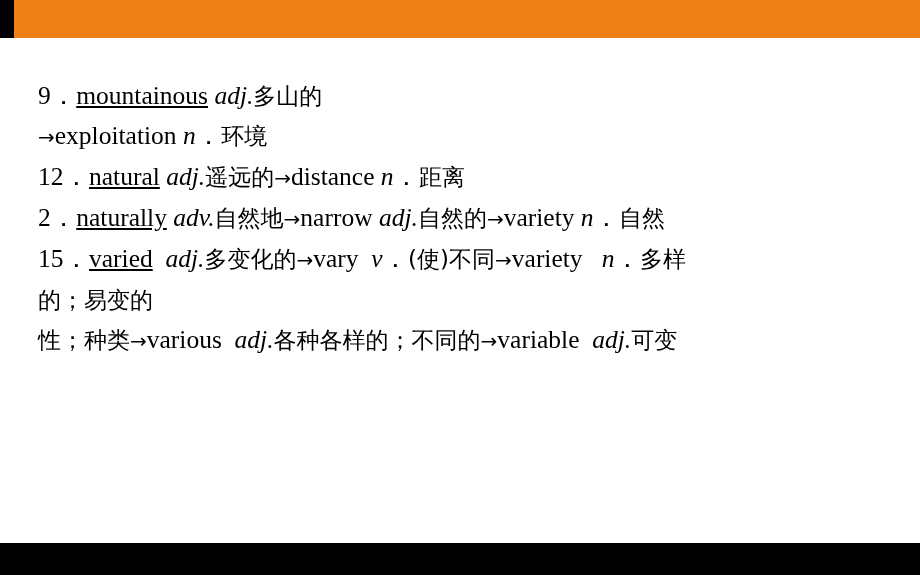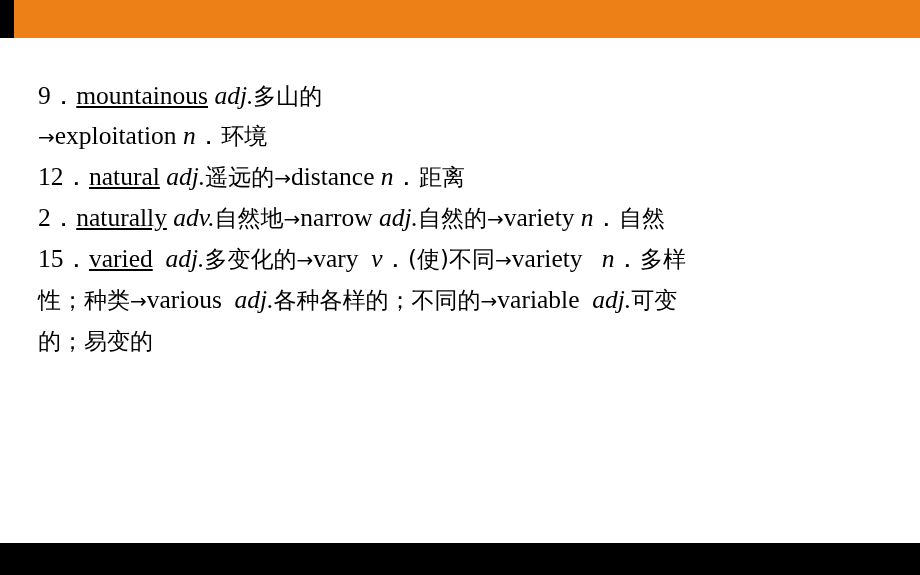--- a/index.html
+++ b/index.html
@@ -91,19 +91,19 @@
   <div class="top-bar">
     <div class="top-bar-left"></div>
   </div>
 
   <div class="content" id="content">
       <div class="line"><span class="num">9．</span><span class="hw">mountainous</span><span> </span><span class="pos">adj.</span><span class="cn">多山的</span></div>
       <div class="line"><span class="arrow">→</span><span>exploitation </span><span class="pos">n</span><span>．</span><span class="cn">环境</span></div>
       <div class="line"><span class="num">12．</span><span class="hw">natural</span><span> </span><span class="pos">adj.</span><span class="cn">遥远的</span><span class="arrow">→</span><span>distance </span><span class="pos">n</span><span>．</span><span class="cn">距离</span></div>
       <div class="line"><span class="num">2．</span><span class="hw">naturally</span><span> </span><span class="pos">adv.</span><span class="cn">自然地</span><span class="arrow">→</span><span>narrow </span><span class="pos">adj.</span><span class="cn">自然的</span><span class="arrow">→</span><span>variety </span><span class="pos">n</span><span>．</span><span class="cn">自然</span></div>
       <div class="line"><span class="num">15．</span><span class="hw">varied</span><span>  </span><span class="pos">adj.</span><span class="cn">多变化的</span><span class="arrow">→</span><span>vary</span><span>  </span><span class="pos">v</span><span>．</span><span class="cn">(使)不同</span><span class="arrow">→</span><span>variety</span><span>   </span><span class="pos">n</span><span>．</span><span class="cn">多样</span></div>
+      <div class="line"><span class="cn">的；易变的</span></div>
       <div class="line"><span class="cn">性；种类</span><span class="arrow">→</span><span>various</span><span>  </span><span class="pos">adj.</span><span class="cn">各种各样的；不同的</span><span class="arrow">→</span><span>variable</span><span>  </span><span class="pos">adj.</span><span class="cn">可变</span></div>
-      <div class="line"><span class="cn">的；易变的</span></div>
     </div>
 
   <div class="bottom-bar"></div>
 
 </div>
 
 </body></html>

